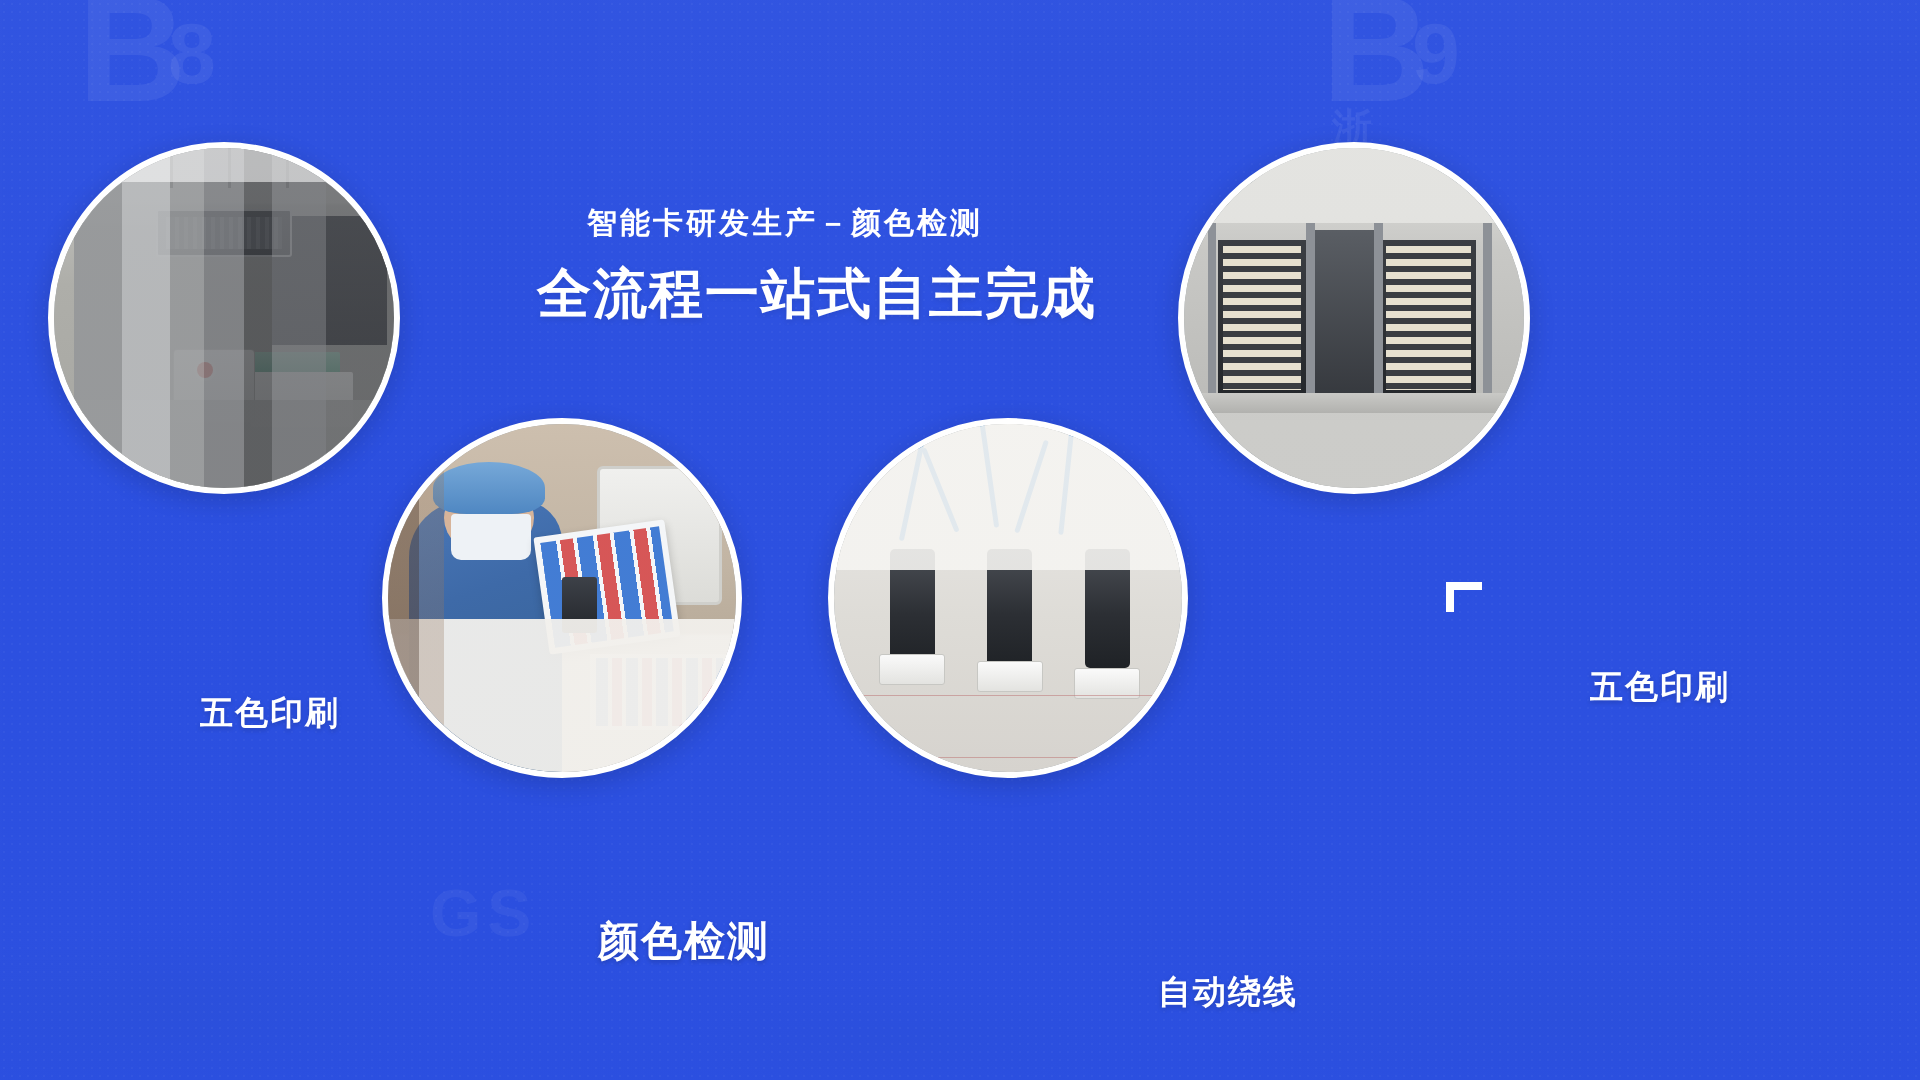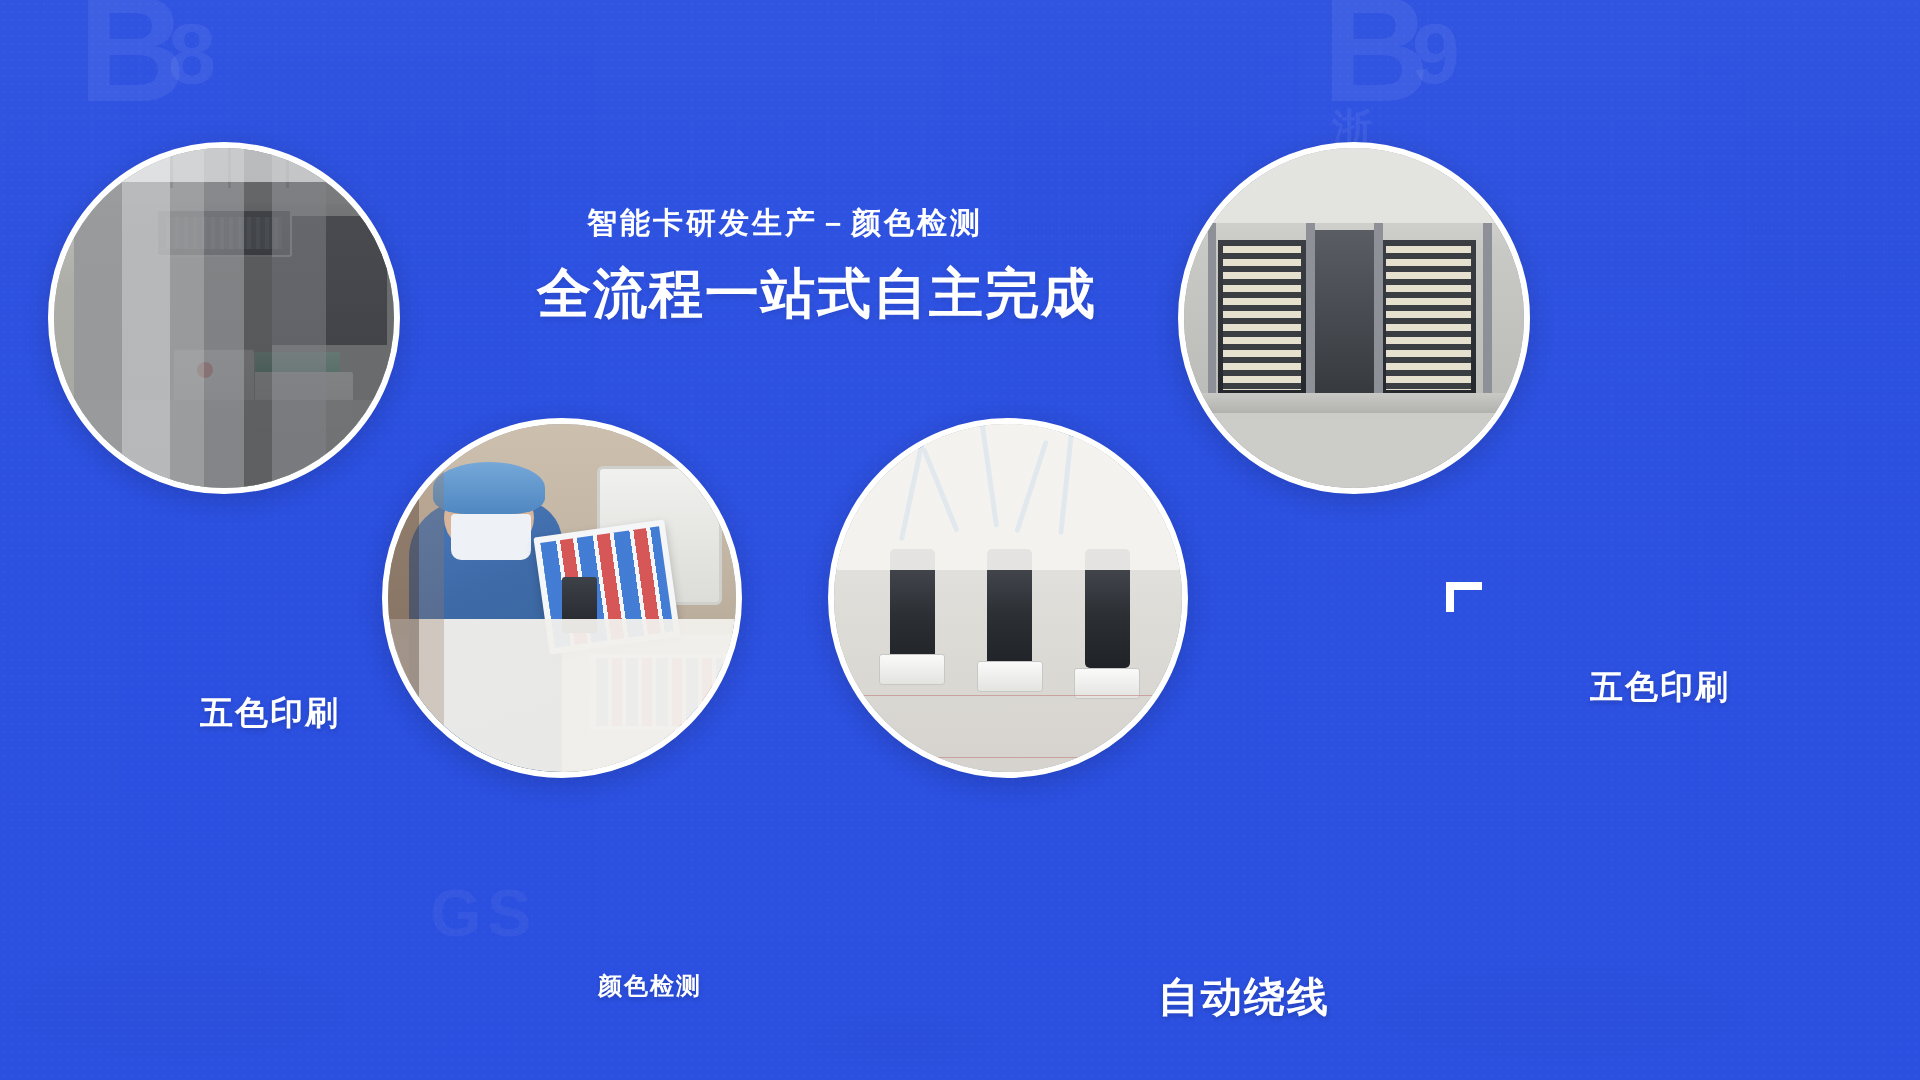--- a/index.html
+++ b/index.html
@@ -205,22 +205,22 @@
   .pc1{left:7%;} .pc2{left:36%;} .pc3{left:56%;} .pc4{left:88%;}
   .pr-base{ position:absolute; left:4%; top:72%; width:92%; height:8%;
     background:linear-gradient(180deg,#c9c9c6,#a9a9a6);}
 
   
   .lbl {
     position:absolute; color:#FFFFFF; font-weight:700; white-space:nowrap;
     text-shadow:0 2px 5px rgba(0,0,0,.18);
   }
   .lbl-1 { left:200px;  top:691px;  font-size:33px; letter-spacing:2px; }
-  .lbl-2 { left:598px;  top:970px;  font-size:24px; letter-spacing:2px; }
-  .lbl-3 { left:1158px; top:970px;  font-size:41px; letter-spacing:2px; }
+  .lbl-2 { left:598px;  top:914px;  font-size:41px; letter-spacing:2px; }
+  .lbl-3 { left:1158px; top:970px;  font-size:33px; letter-spacing:2px; }
   .lbl-4 { left:1590px; top:665px;  font-size:33px; letter-spacing:2px; }
 
   
   .arrow { position:absolute; }
   .a1 { left:425px;  top:572px; }
   .a2 { left:940px;  top:685px; }
   .a3 { left:1438px; top:570px; }
 </style>
 </head>
 <body>

